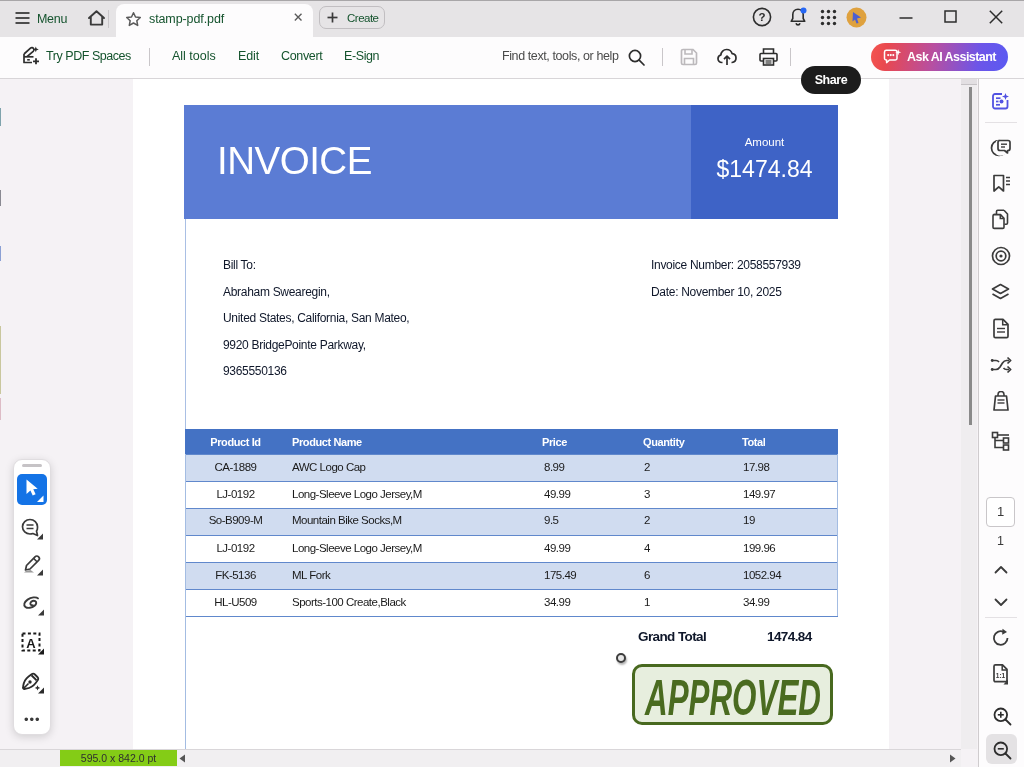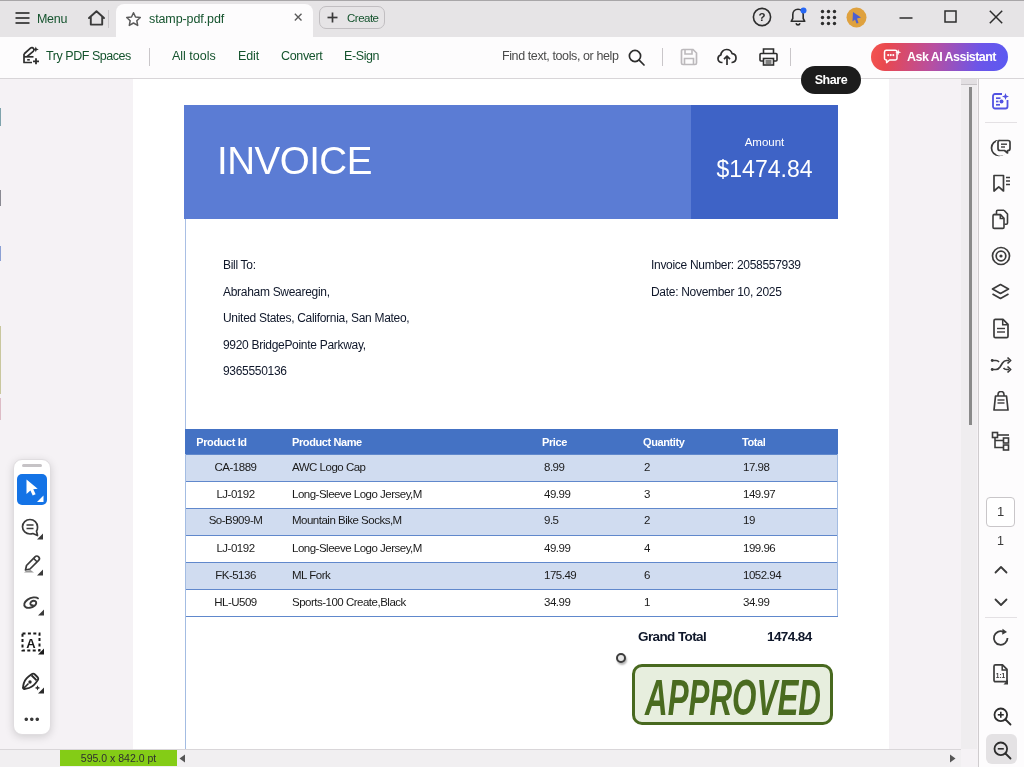--- a/index.html
+++ b/index.html
@@ -76,21 +76,21 @@
 
     <div id="invtable">
       <div class="abs" style="left:185px;top:429px;width:653px;height:25px;background:#4472c4;"></div>
       <div class="abs trow" style="top:454px;background:#d0dcf0;"></div>
       <div class="abs trow" style="top:481px;background:#fff;"></div>
       <div class="abs trow" style="top:508px;background:#d0dcf0;"></div>
       <div class="abs trow" style="top:535px;background:#fff;"></div>
       <div class="abs trow" style="top:562px;background:#d0dcf0;"></div>
       <div class="abs trow" style="top:589px;background:#fff;"></div>
 
-      <div class="abs th" style="left:171px;top:429px;width:101px;text-align:center;">Product Id</div>
+      <div class="abs th" style="left:185px;top:429px;width:101px;text-align:center;">Product Id</div>
       <div class="abs th" style="left:292px;top:429px;">Product Name</div>
       <div class="abs th" style="left:542px;top:429px;">Price</div>
       <div class="abs th" style="left:643px;top:429px;">Quantity</div>
       <div class="abs th" style="left:742px;top:429px;">Total</div>
 
       <div class="abs td" style="top:454px;">
           <span class="c1">CA-1889</span>
           <span class="c2">AWC Logo Cap</span>
           <span class="c3">8.99</span>
           <span class="c4">2</span>

